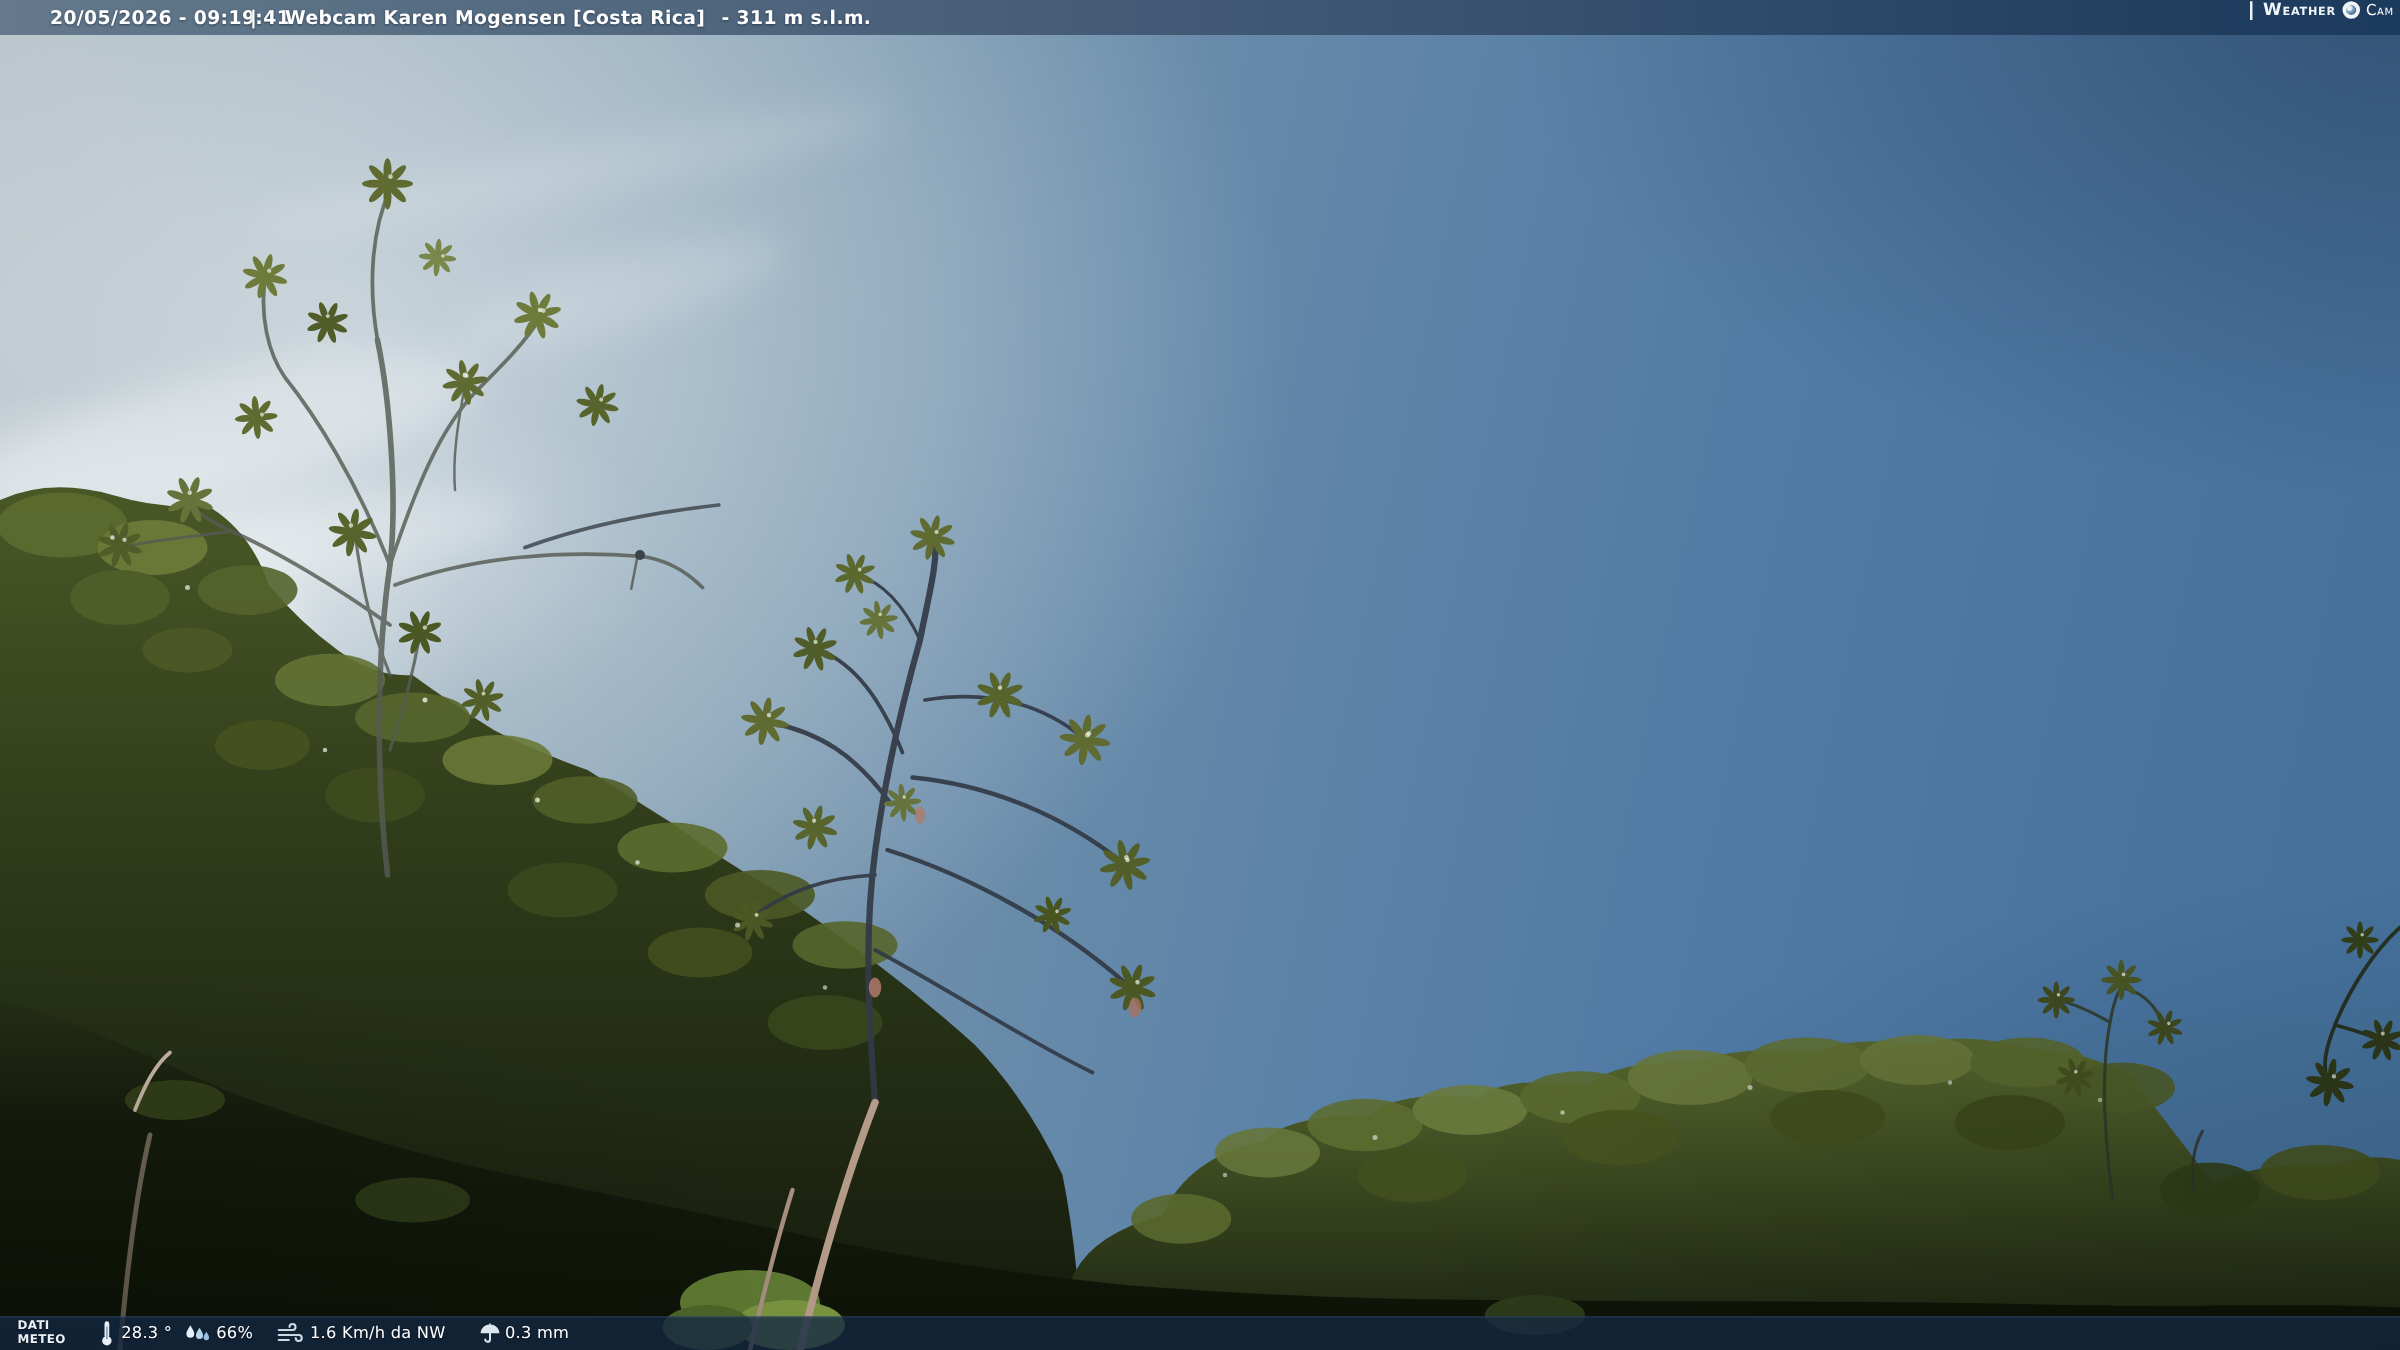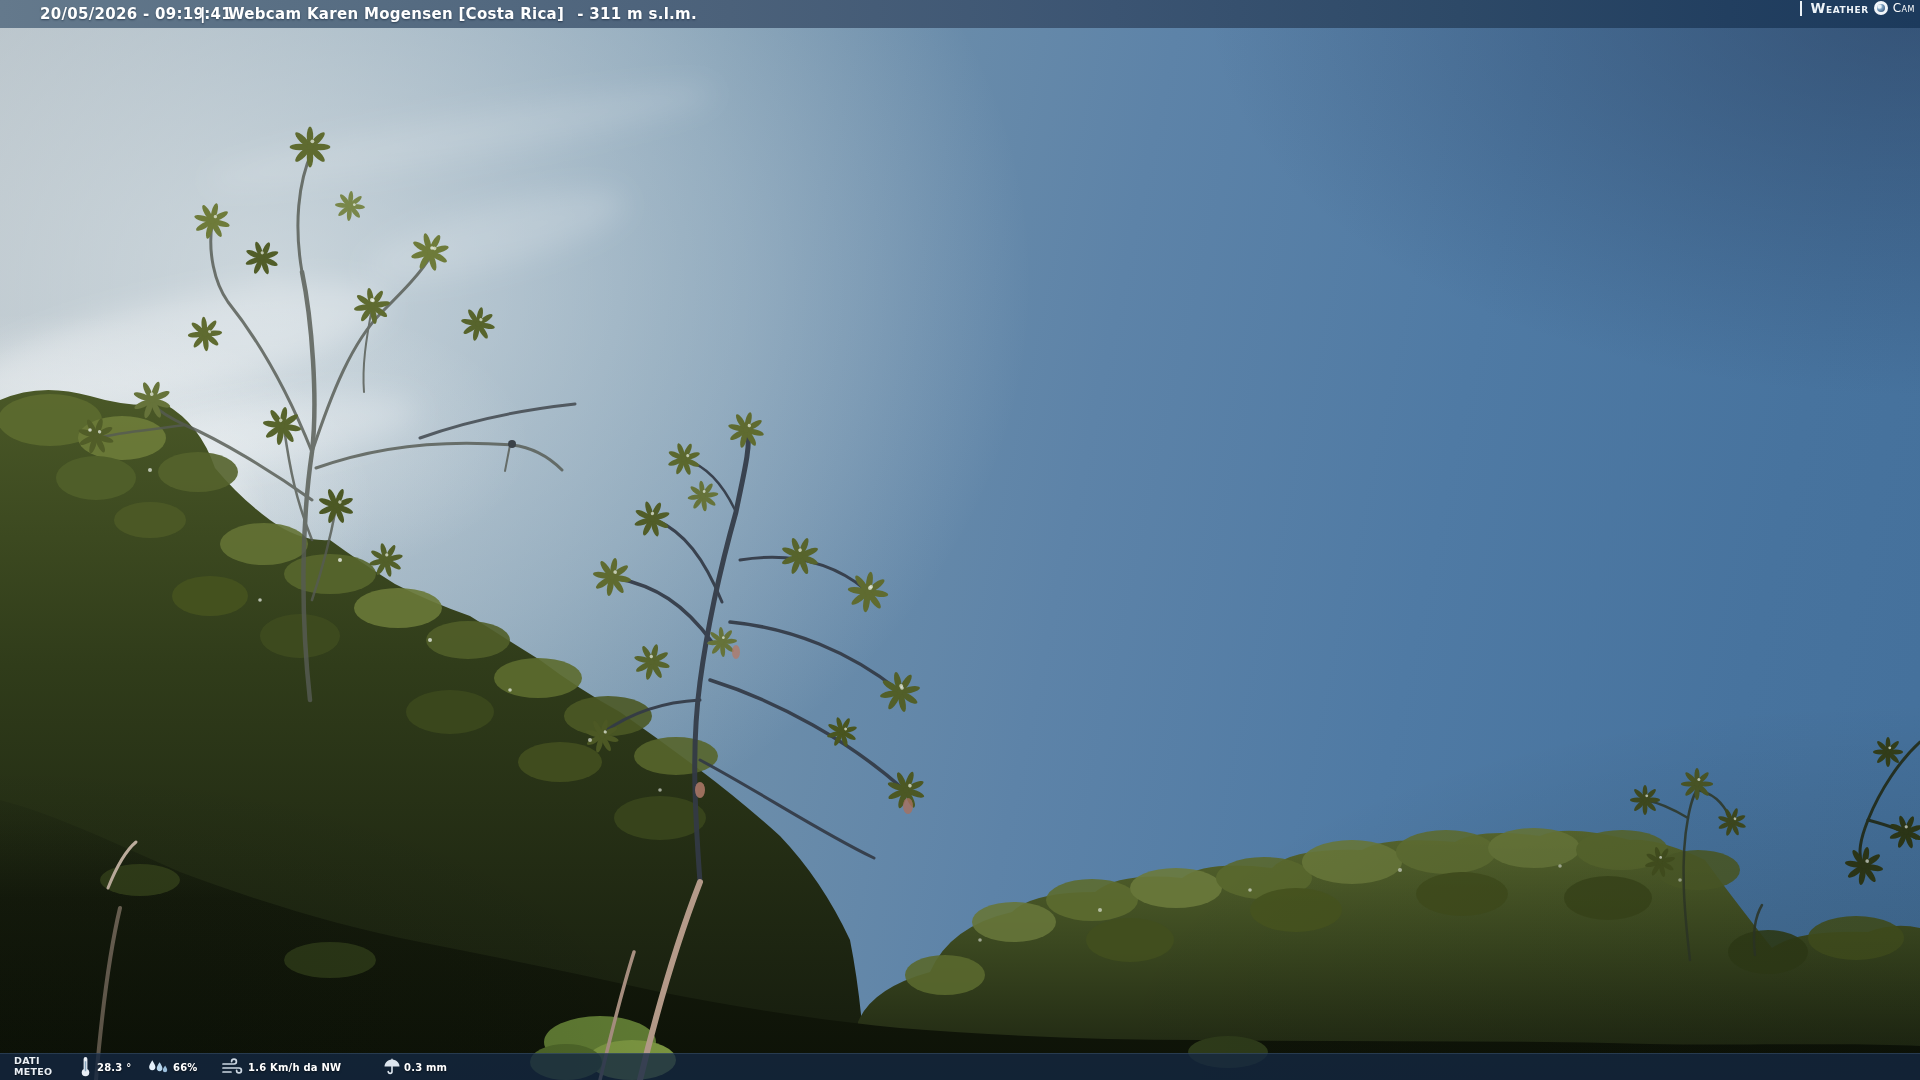--- a/index.html
+++ b/index.html
@@ -49,21 +49,21 @@
     background:rgba(21,40,66,.78);box-shadow:inset 0 1px 0 rgba(140,170,200,.18);}
   .meteo-label{position:absolute;left:14px;top:2px;width:48px;text-align:left;
     font-size:9.5px;font-weight:700;line-height:11px;color:#eaf0f6;letter-spacing:.3px;
     text-shadow:0 1px 1px rgba(0,0,0,.5);display:flex;flex-direction:column;}
   .bicon{position:absolute;}
   .i-thermo{left:79px;top:3px;}
   .i-hum{left:146px;top:6px;}
   .i-wind{left:221px;top:5px;}
   .i-rain{left:383px;top:5px;}
   .bval{position:absolute;top:50%;transform:translateY(-50%);color:#fff;
-    font-size:10px;font-weight:700;letter-spacing:.2px;white-space:nowrap;
+    font-size:13px;font-weight:400;letter-spacing:.2px;white-space:nowrap;
     text-shadow:0 1px 2px rgba(0,0,0,.55);}
   .v-temp{left:97px;}
   .v-hum{left:173px;}
   .v-wind{left:248px;}
   .v-rain{left:404px;}
 </style>
 </head>
 <body>
 
 <div class="stage">

